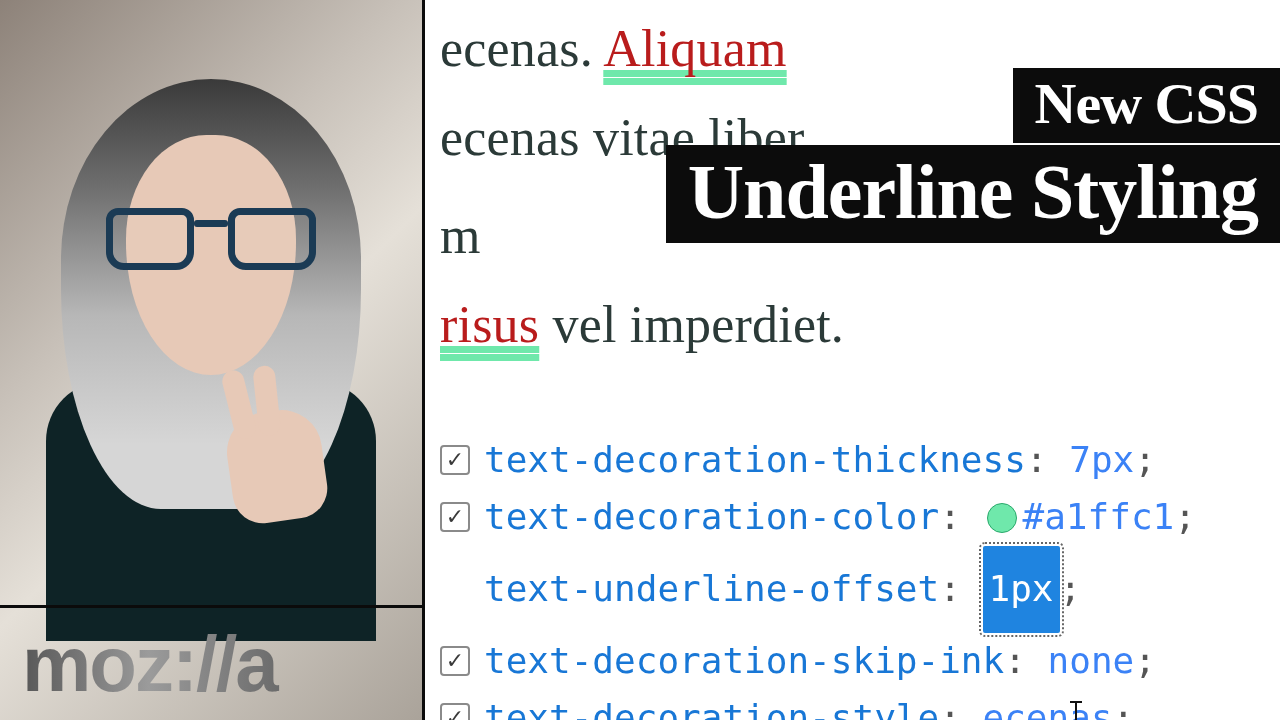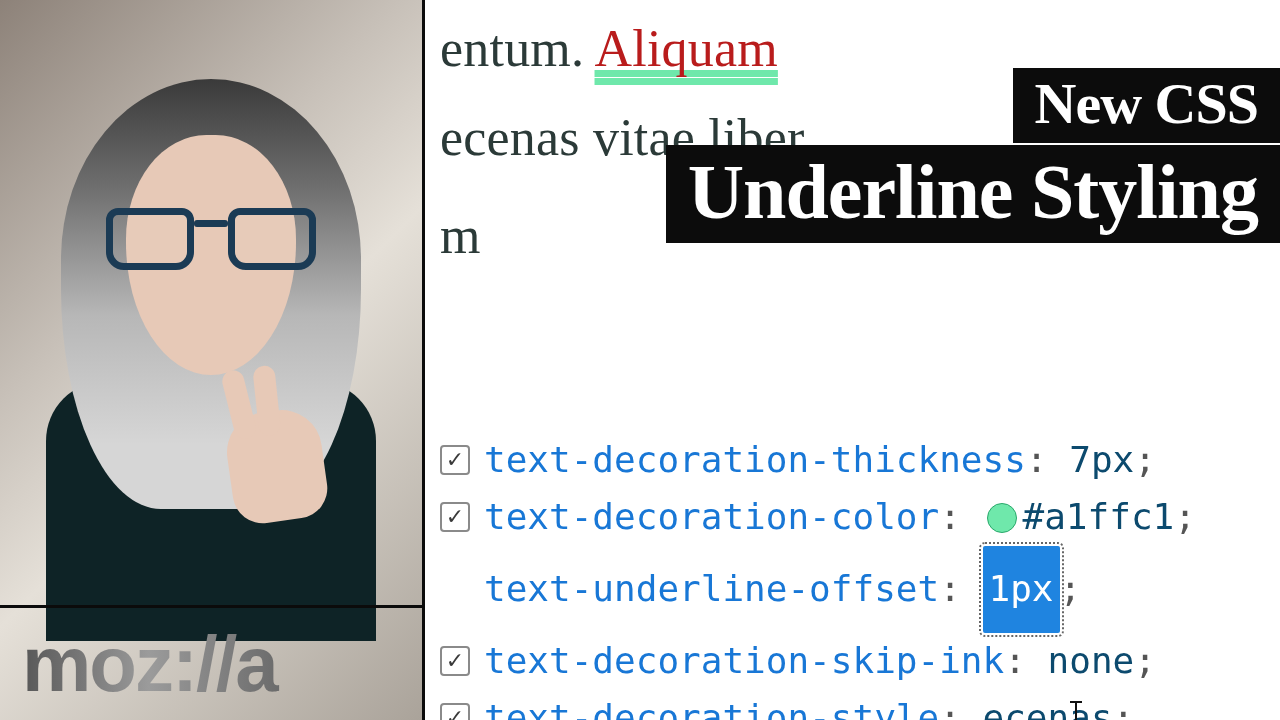--- a/index.html
+++ b/index.html
@@ -97,21 +97,21 @@
   }
   .rule { display: flex; align-items: center; gap: 14px; white-space: nowrap; }
   .cb {
     width: 30px; height: 30px; border: 2px solid #8a8a8a; border-radius: 4px;
     display: inline-flex; align-items: center; justify-content: center;
     font-size: 22px; color: #3a3a3a; flex: 0 0 auto; user-select: none;
     font-family: Arial, sans-serif;
   }
   .cb.blank { border-color: transparent; }
   .prop { color: #1877d6; }
-  .val  { color: #0c4a6e; }
+  .val  { color: #3b82f6; }
   .punct{ color: #555; }
   .swatch {
     display: inline-block; width: 30px; height: 30px; border-radius: 50%;
     background: #6fe8ab; border: 1px solid #2aa86b; vertical-align: -4px; margin: 0 6px 0 4px;
   }
   .seltok {
     display: inline-block; background: #1f84e0; color: #fff; padding: 15px 6px; border-radius: 2px;
     outline: 2px dotted #666; outline-offset: 2px;
   }
   .caret {
@@ -139,25 +139,28 @@
     </div>
     <div class="mozilla-badge">
       <span>moz://a</span>
     </div>
   </div>
 
   <div class="right">
 
     <div class="demo">
       <div>
-        <span>entum. </span><span class="link">Aliquam</span>
+        <span>ecenas. </span><span class="link">Aliquam</span>
       </div>
       <div>ecenas vitae liber</div>
       <div style="height:8px"></div>
       <div>m</div>
+      <div>
+        <span class="link">risus</span><span> vel imperdiet.</span>
+      </div>
     </div>
 
     <div class="title-block">
       <span class="title-line title-1">New CSS</span>
       <span class="title-line title-2">Underline Styling</span>
     </div>
 
     <div class="rules">
       <div class="rule">
         <span class="cb">✓</span>

